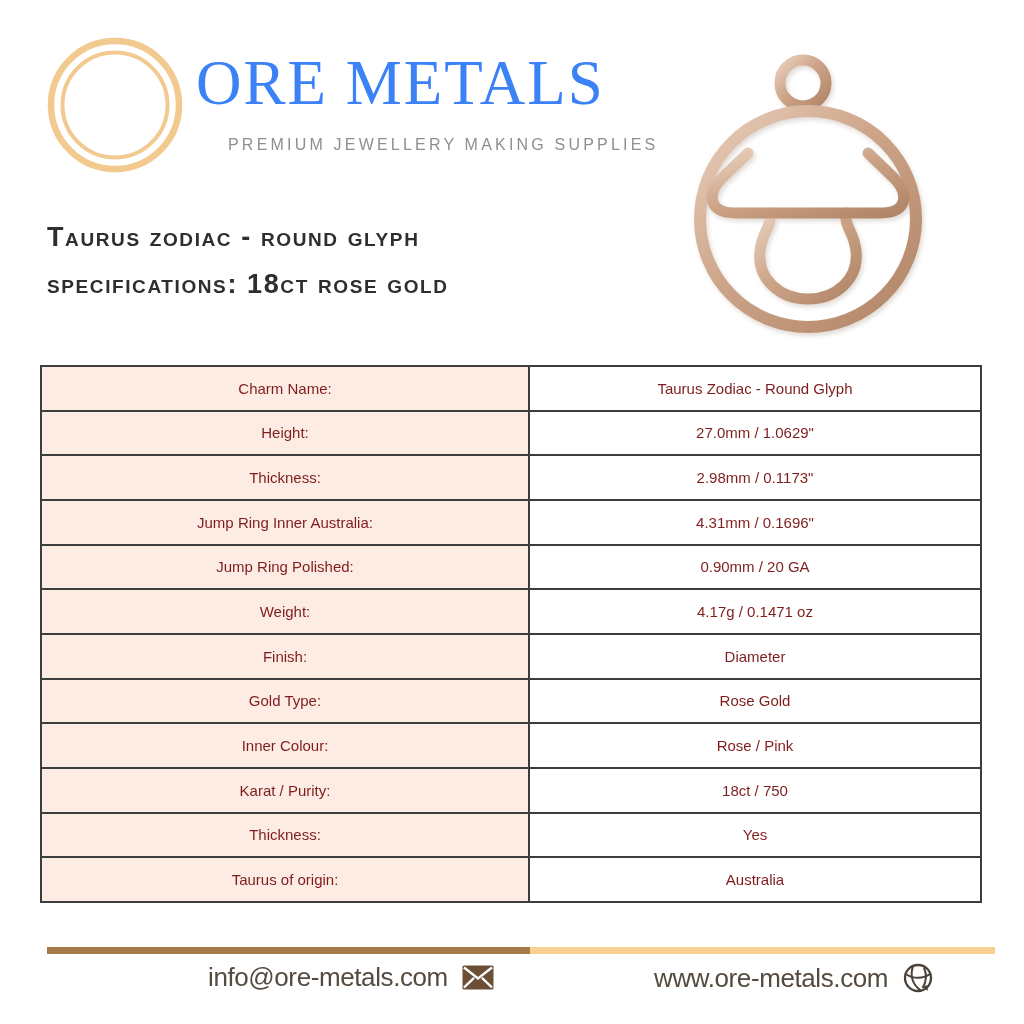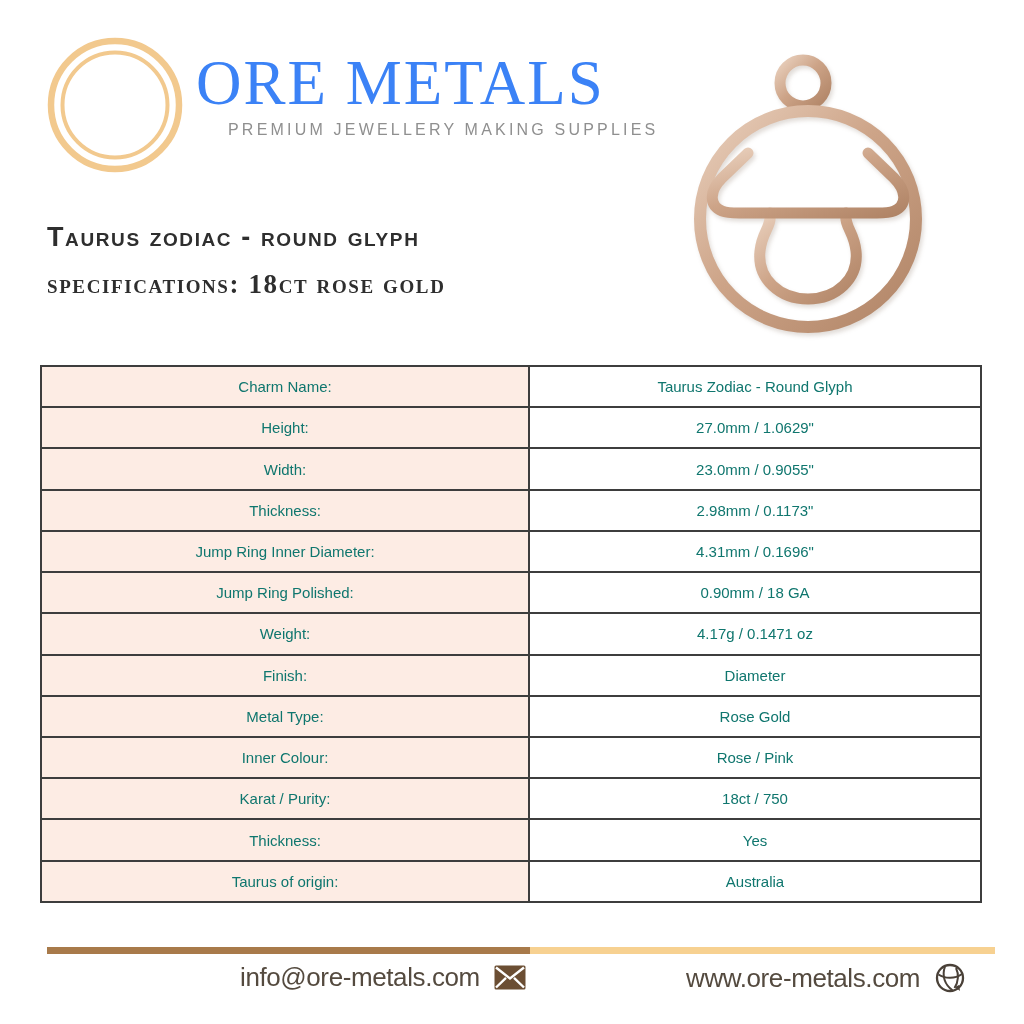--- a/index.html
+++ b/index.html
@@ -8,56 +8,56 @@
     font-family:"Liberation Sans",sans-serif;overflow:hidden;
   }
   
   .logo-mark{position:absolute;left:45px;top:35px;width:140px;height:140px;}
   .brand-block{position:absolute;left:196px;top:52px;width:470px;}
   .brand-name{
     font-family:"Liberation Serif",serif;font-size:63px;font-weight:400;
     color:#3b82f6;letter-spacing:2px;line-height:1;white-space:nowrap;
   }
   .brand-tagline{
-    margin-top:6px;padding-left:32px;font-size:16px;letter-spacing:3.2px;
+    margin-top:21px;padding-left:32px;font-size:16px;letter-spacing:3.2px;
     color:#8f8f8f;white-space:nowrap;
   }
   
   .charm{position:absolute;left:650px;top:35px;width:310px;height:310px;
     filter:drop-shadow(2px 3px 2px rgba(90,60,40,0.18));}
   
   .product-title,.product-subtitle{
     position:absolute;left:47px;font-variant:small-caps;font-weight:600;
     font-size:27px;color:#2e2e2e;letter-spacing:1.6px;text-transform:lowercase;
   }
   .product-title{top:222px;}
-  .product-subtitle{top:269px;font-family:Liberation Serif, serif;}
+  .product-subtitle{top:269px;}
   .product-title::first-letter{text-transform:uppercase;}
   
   .spec-table{
     position:absolute;left:40px;top:365px;width:942px;height:538px;
     border-collapse:collapse;table-layout:fixed;
   }
   .spec-table td{
     border:2px solid #3d3d3d;height:34px;text-align:center;vertical-align:middle;
-    font-size:15px;color:#0f766e;padding:0 8px;
+    font-size:15px;color:#7f1d1d;padding:0 8px;
   }
   .spec-table td.label-cell{background:#fdece4;width:50%;}
   .spec-table td.value-cell{background:#ffffff;}
   
   .footer-divider{
     position:absolute;left:47px;top:947px;width:948px;height:7px;
     background:linear-gradient(to right,#a87a4a 0 51%,#f7d191 51% 100%);
   }
   .footer-contact{position:absolute;left:0;top:962px;width:1024px;height:46px;}
   .contact-group{position:absolute;top:0;display:flex;align-items:center;gap:14px;}
   .contact-email{left:208px;}
   .contact-web{left:654px;}
   .contact-text{
-    font-size:26px;color:#544a3f;letter-spacing:-0.4px;white-space:nowrap;margin-left:32px;
+    font-size:26px;color:#544a3f;letter-spacing:-0.4px;white-space:nowrap;
   }
   .contact-icon{display:inline-block;line-height:0;}
 </style>
 </head>
 <body>
 
 <div class="logo-mark">
   <svg width="140" height="140" viewBox="0 0 140 140">
     <circle cx="70" cy="70" r="64" fill="none" stroke="#f2c98e" stroke-width="6.5"></circle>
     <circle cx="70" cy="70" r="52.5" fill="none" stroke="#f2c98e" stroke-width="4"></circle>
@@ -100,52 +100,48 @@
     <td class="label-cell">Charm Name:</td>
     <td class="value-cell">Taurus Zodiac - Round Glyph</td>
   </tr>
 
 
   <tr>
     <td class="label-cell">Height:</td>
     <td class="value-cell">27.0mm / 1.0629"</td>
   </tr>
 
-  <tr>
-    <td class="label-cell">Width:</td>
-    <td class="value-cell">23.0mm / 0.9055"</td>
-  </tr>
 
   <tr>
     <td class="label-cell">Thickness:</td>
     <td class="value-cell">2.98mm / 0.1173"</td>
   </tr>
 
   <tr>
-    <td class="label-cell">Jump Ring Inner Diameter:</td>
+    <td class="label-cell">Jump Ring Inner Australia:</td>
     <td class="value-cell">4.31mm / 0.1696"</td>
   </tr>
 
   <tr>
     <td class="label-cell">Jump Ring Polished:</td>
-    <td class="value-cell">0.90mm / 18 GA</td>
+    <td class="value-cell">0.90mm / 20 GA</td>
   </tr>
 
   <tr>
     <td class="label-cell">Weight:</td>
     <td class="value-cell">4.17g / 0.1471 oz</td>
   </tr>
 
   <tr>
     <td class="label-cell">Finish:</td>
     <td class="value-cell">Diameter</td>
   </tr>
 
   <tr>
-    <td class="label-cell">Metal Type:</td>
+    <td class="label-cell">Gold Type:</td>
     <td class="value-cell">Rose Gold</td>
   </tr>
 
   <tr>
     <td class="label-cell">Inner Colour:</td>
     <td class="value-cell">Rose / Pink</td>
   </tr>
 
   <tr>
     <td class="label-cell">Karat / Purity:</td>

